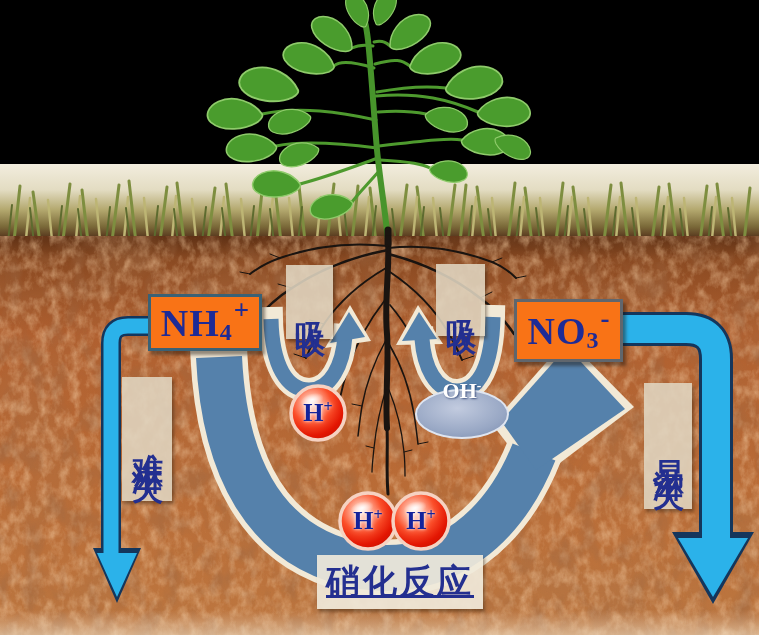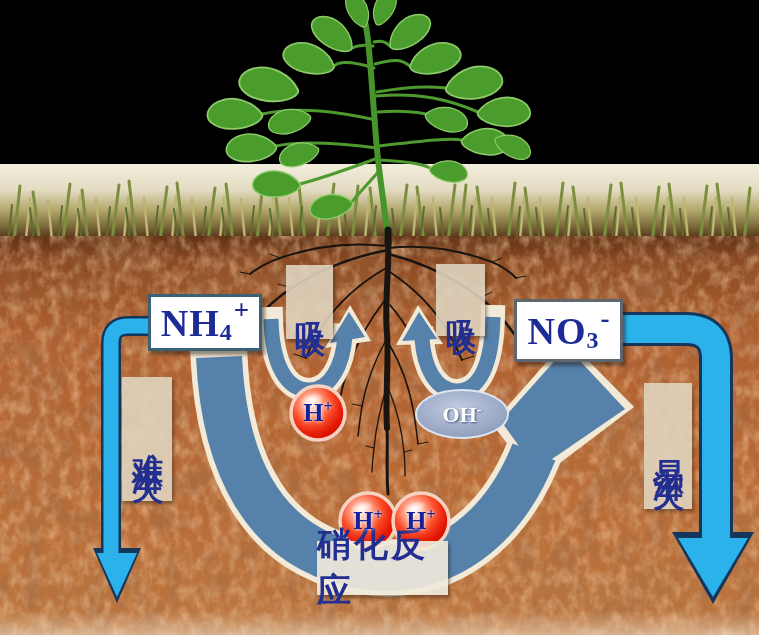--- a/index.html
+++ b/index.html
@@ -1,20 +1,20 @@
 <!DOCTYPE html>
 <html><head>
 <meta charset="utf-8">
 <style>
   html,body{margin:0;padding:0;background:#222;}
   #stage{position:relative;width:759px;height:635px;overflow:hidden;background:#000;
          font-family:"Liberation Sans", sans-serif;}
   #scene{position:absolute;left:0;top:0;}
   .overlay{position:absolute;box-sizing:border-box;display:flex;align-items:center;justify-content:center;}
-  .chem-box{background:#ffffff;border:3px solid #3a6175;color:#1e2b96;
+  .chem-box{background:#f97316;border:3px solid #3a6175;color:#1e2b96;
             font-family:"Liberation Serif", serif;font-weight:bold;
             box-shadow:3px 4px 3px rgba(30,20,10,.45);}
   .chem-box .base{font-size:38px;letter-spacing:1px;line-height:1;}
   .chem-box .sub{font-size:24px;position:relative;top:9px;line-height:1;}
   .chem-box .sup{font-size:27px;position:relative;top:-12px;margin-left:2px;line-height:1;}
   .tag{background:rgba(224,214,194,0.88);color:#232f90;font-weight:bold;
        box-shadow:2px 3px 3px rgba(40,25,10,.4);}
   .vertical{writing-mode:vertical-rl;text-orientation:upright;}
   .absorb{font-size:30px;letter-spacing:7px;padding-top:4px;}
   .leach{font-size:31px;letter-spacing:9px;padding-top:6px;}
@@ -211,31 +211,31 @@
 </div>
 
 <div class="overlay tag vertical absorb" style="left:286px;top:265px;width:47px;height:74px;">吸收</div>
 
 <div class="overlay tag vertical absorb" style="left:436px;top:264px;width:49px;height:72px;">吸收</div>
 
 <div class="overlay tag vertical leach" style="left:122px;top:377px;width:50px;height:124px;">难淋失</div>
 
 <div class="overlay tag vertical leach" style="left:644px;top:383px;width:48px;height:126px;">易淋失</div>
 
-<div class="overlay tag nitri" style="left:317px;top:541px;width:131px;height:54px;">硝化反应</div>
+<div class="overlay tag nitri" style="left:317px;top:555px;width:166px;height:54px;text-decoration:underline;">硝化反应</div>
 
 <div class="overlay ion-label" style="left:290px;top:385px;width:56px;height:56px;font-size:26px;">
   <span>H</span>
       <span class="ionsup">+</span>
 </div>
 <div class="overlay ion-label" style="left:340px;top:493px;width:56px;height:56px;font-size:26px;">
   <span>H</span>
       <span class="ionsup">+</span>
 </div>
 <div class="overlay ion-label" style="left:393px;top:493px;width:56px;height:56px;font-size:26px;">
   <span>H</span>
       <span class="ionsup">+</span>
 </div>
-<div class="overlay oh-label" style="left:416px;top:392px;width:92px;height:46px;font-size:22px;">
+<div class="overlay oh-label" style="left:416px;top:368px;width:92px;height:46px;font-size:22px;">
   <span>OH</span>
       <span class="ionsup" style="font-size:.62em;position:relative;top:-.4em;">-</span>
 </div>
 </div>
 
 </body></html>

